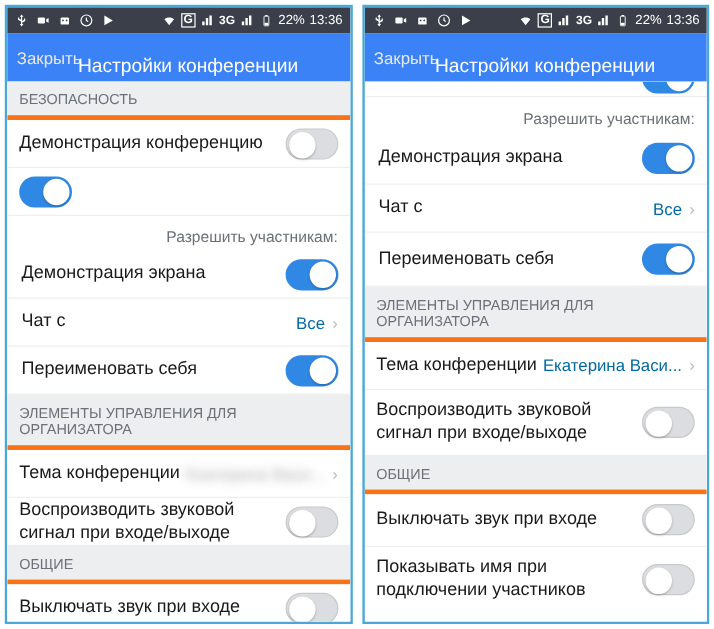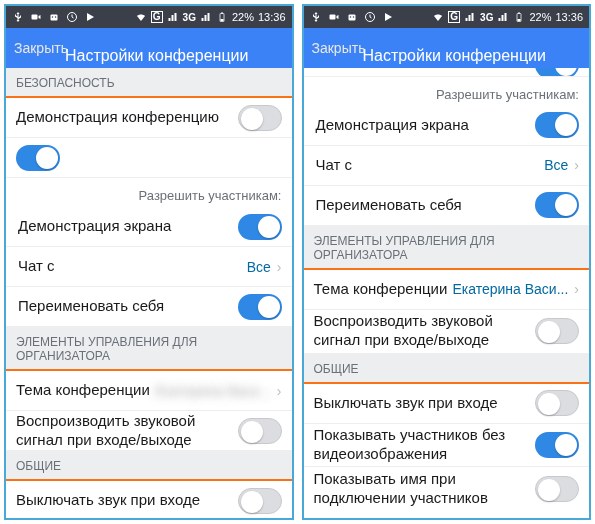--- a/index.html
+++ b/index.html
@@ -49,21 +49,21 @@
     overflow: hidden;
     background: #fff;
     display: flex;
     flex-direction: column;
   }
   .section-header {
     background: #eceef0;
     color: #6b7078;
     font-size: 12px;
     padding: 8px 10px 6px;
-    border-bottom: 2px solid #f97316;
+    border-bottom: 4px solid #f97316;
     text-transform: none;
   }
   .row {
     display: flex;
     align-items: center;
     padding: 10px 10px;
     border-bottom: 1px solid #eee;
     font-size: 15px;
     color: #1a1a1a;
     background: #fff;
@@ -376,26 +376,20 @@
 
     <div class="section-header">ОБЩИЕ</div>
 
     <div class="row">
       <span class="row-label">Выключать звук при входе</span>
       <span class="toggle off">
           <span class="knob"></span>
         </span>
     </div>
 
-    <div class="row">
-      <span class="row-label">Показывать участников без видеоизображения</span>
-      <span class="toggle on">
-          <span class="knob"></span>
-        </span>
-    </div>
 
     <div class="row cut">
       <span class="row-label">Показывать имя при подключении участников</span>
       <span class="toggle off">
           <span class="knob"></span>
         </span>
     </div>
   </div>
 </div>
 

